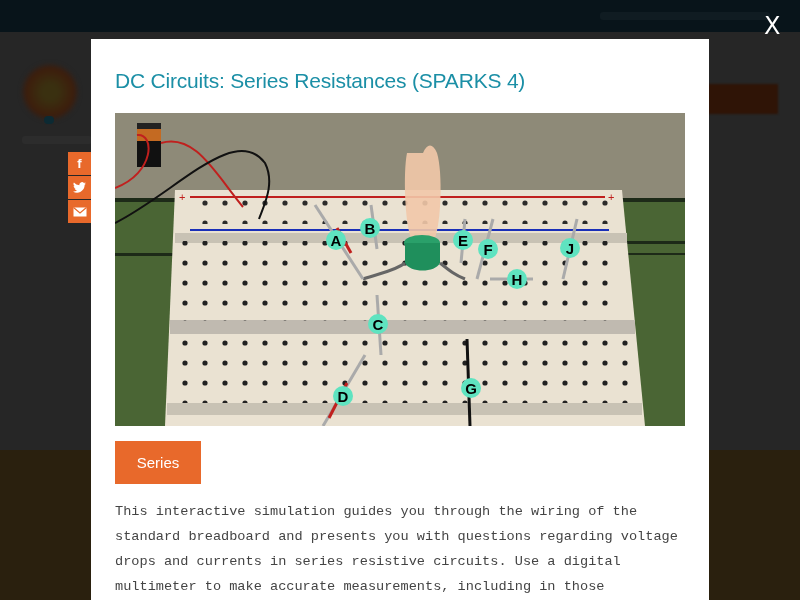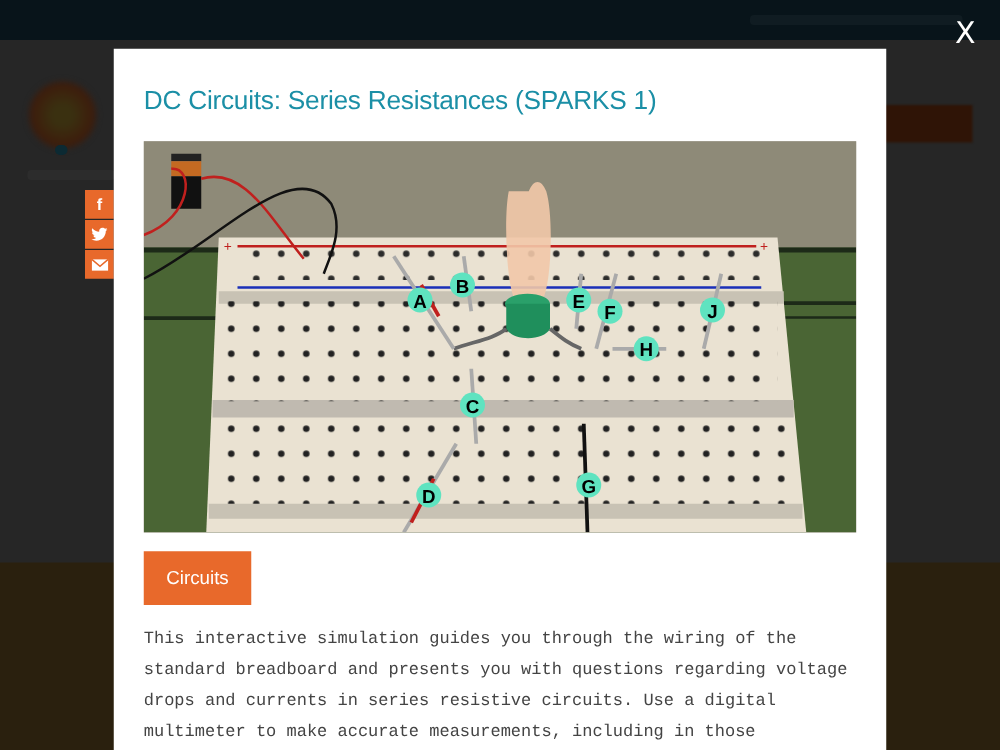--- a/index.html
+++ b/index.html
@@ -56,21 +56,21 @@
     <svg width="14" height="10" viewBox="0 0 14 10">
         <rect x="0.5" y="0.5" width="13" height="9" fill="#fff"></rect>
         <path d="M0.5 0.5 L7 6 L13.5 0.5" stroke="#e8692b" stroke-width="1.2" fill="none"></path>
       </svg>
   </div>
 </div>
 
 <div class="close-x">X</div>
 
 <div class="modal">
-  <div class="modal-title">DC Circuits: Series Resistances (SPARKS 1)</div>
+  <div class="modal-title">DC Circuits: Series Resistances (SPARKS 4)</div>
 
   <div class="sim-image">
     <svg width="570" height="313" viewBox="0 0 570 313">
       <defs>
         <pattern id="holes" x="0" y="0" width="20" height="20" patternUnits="userSpaceOnUse">
           <circle cx="10" cy="10" r="2.6" fill="#222"></circle>
         </pattern>
       </defs>
 
       <rect x="0" y="0" width="570" height="85" fill="#8e8a78"></rect>
@@ -136,15 +136,15 @@
         <circle cx="356" cy="275" r="10" fill="#5fe3c0"></circle>
           <text x="356" y="281" fill="#000">G</text>
         <circle cx="402" cy="166" r="10" fill="#5fe3c0"></circle>
           <text x="402" y="172" fill="#000">H</text>
         <circle cx="455" cy="135" r="10" fill="#5fe3c0"></circle>
           <text x="455" y="141" fill="#000">J</text>
       </g>
     </svg>
   </div>
 
-  <div class="preview-btn">Circuits</div>
+  <div class="preview-btn">Series</div>
   <p class="desc">This interactive simulation guides you through the wiring of the standard breadboard and presents you with questions regarding voltage drops and currents in series resistive circuits. Use a digital multimeter to make accurate measurements, including in those situations in which the actual resistance is not precisely what the color coding of the</p>
 </div>
 
 </body></html>

